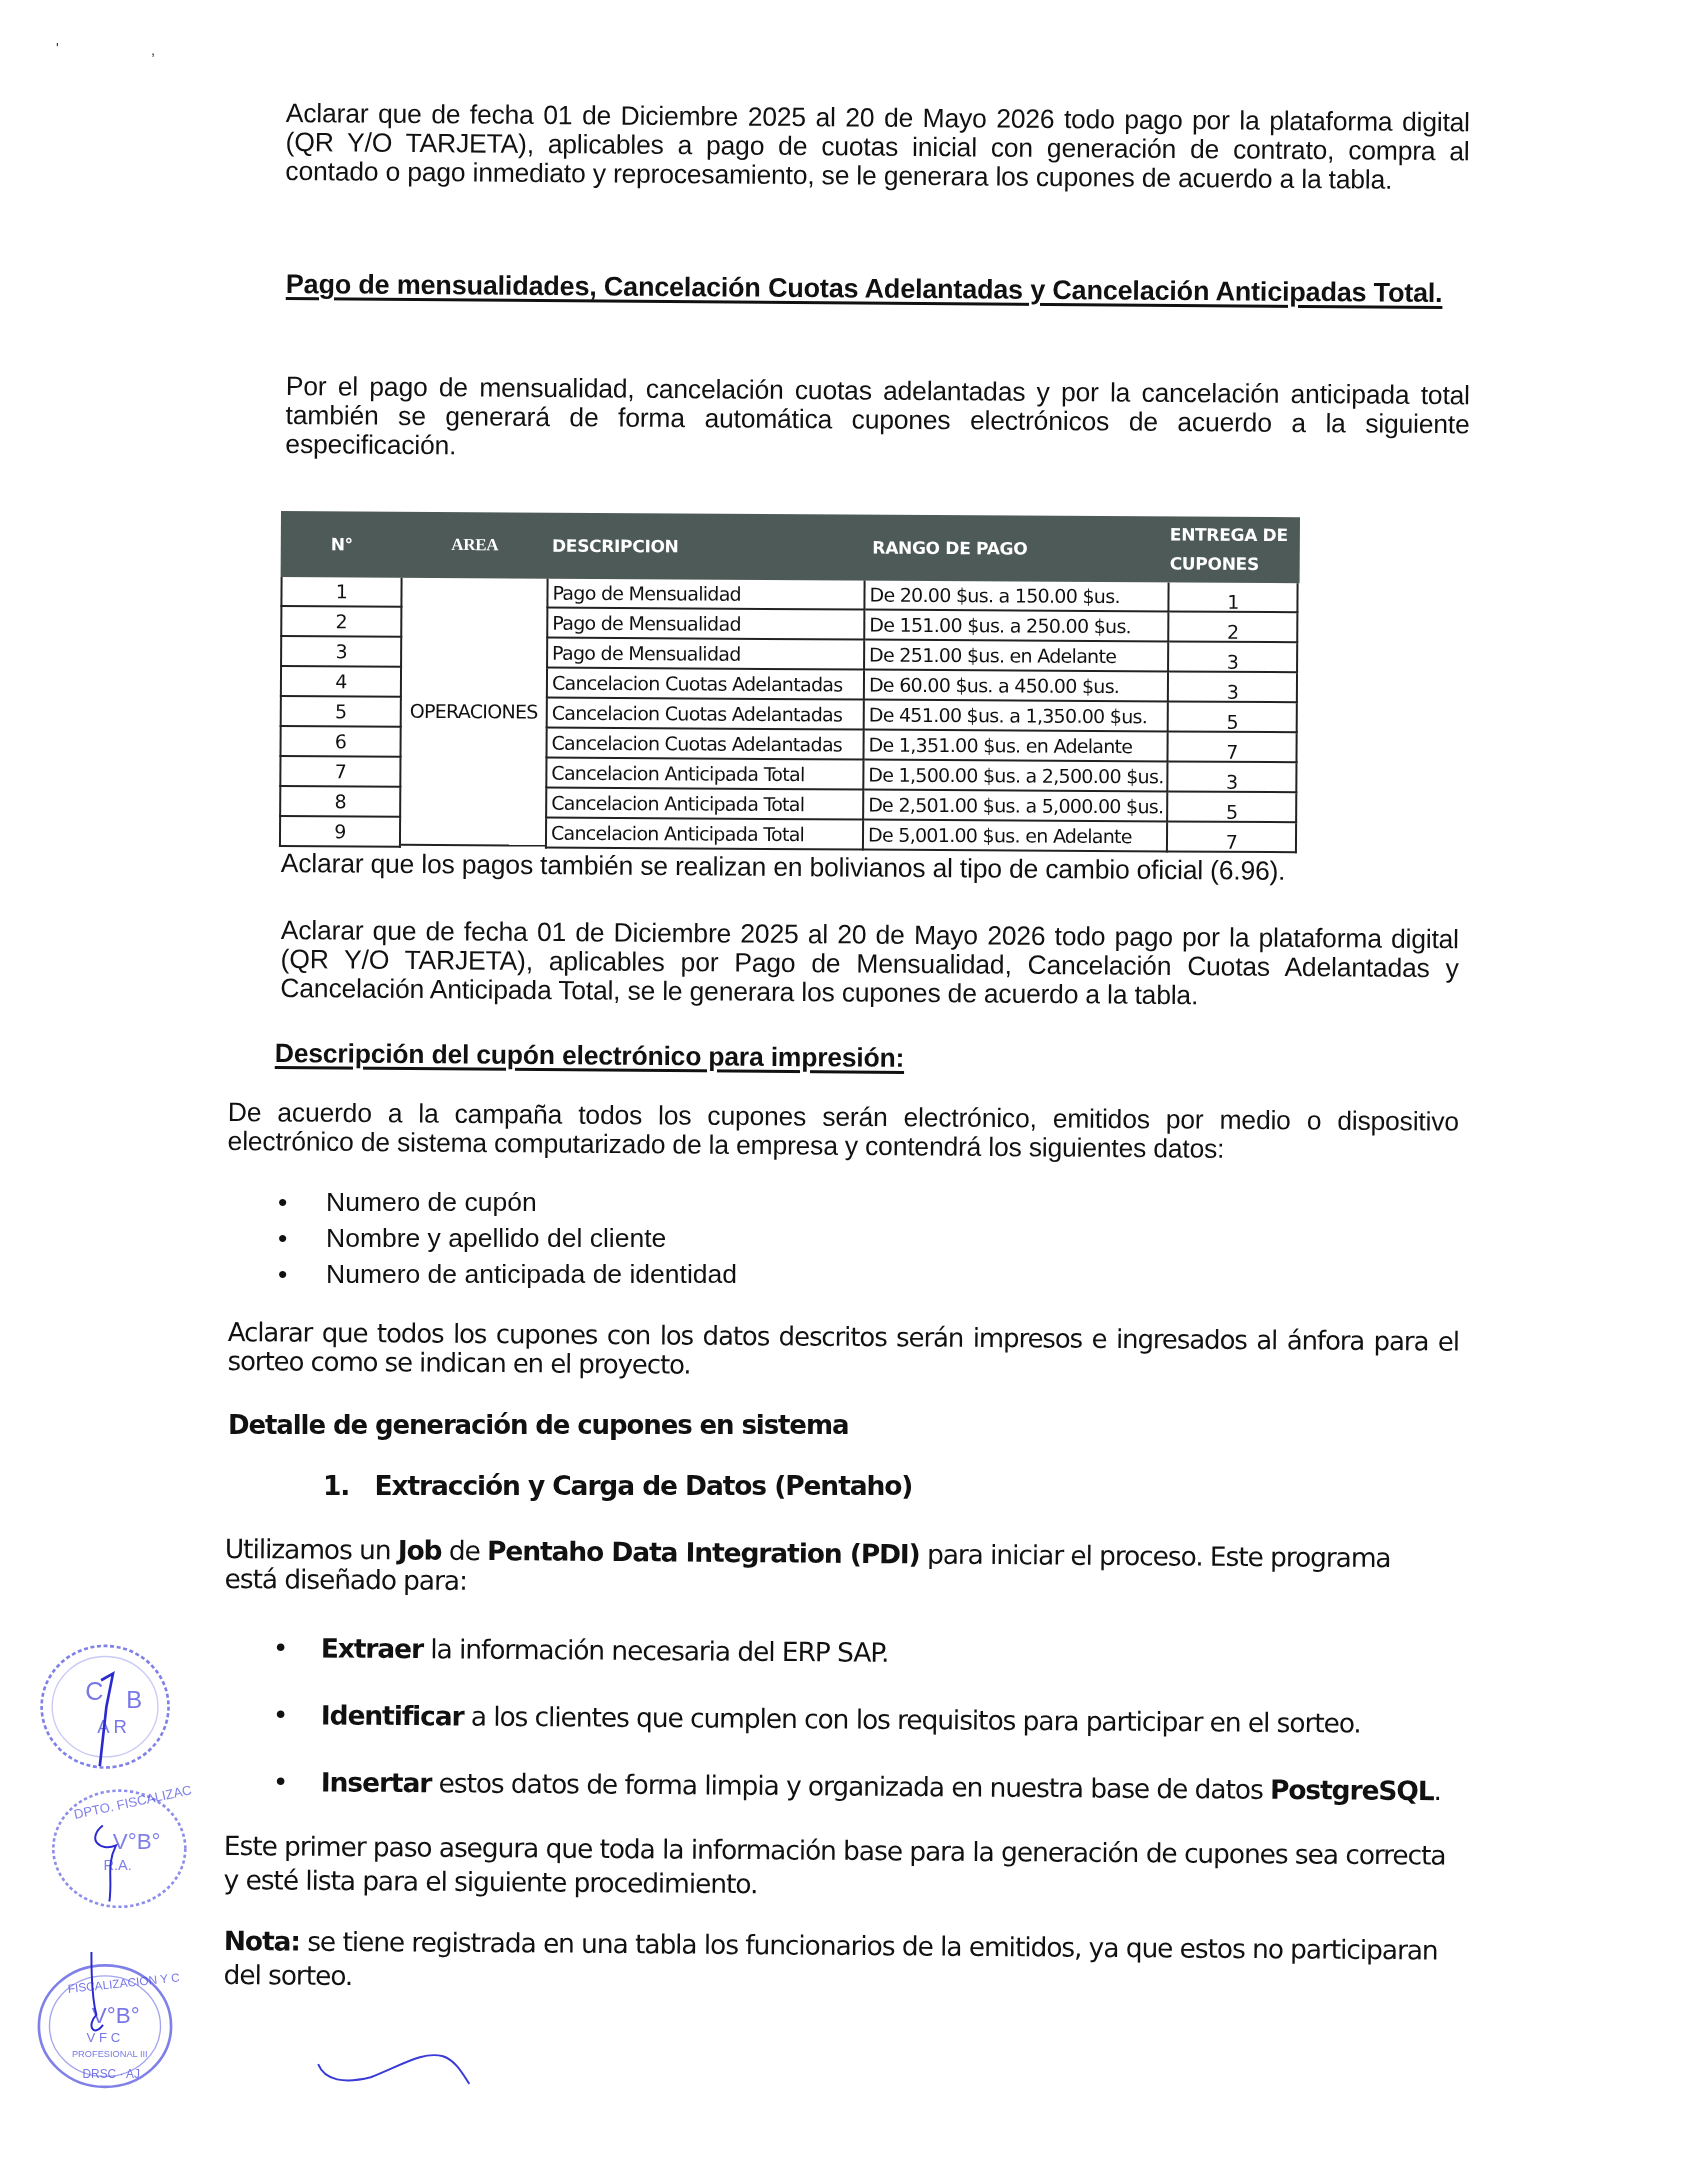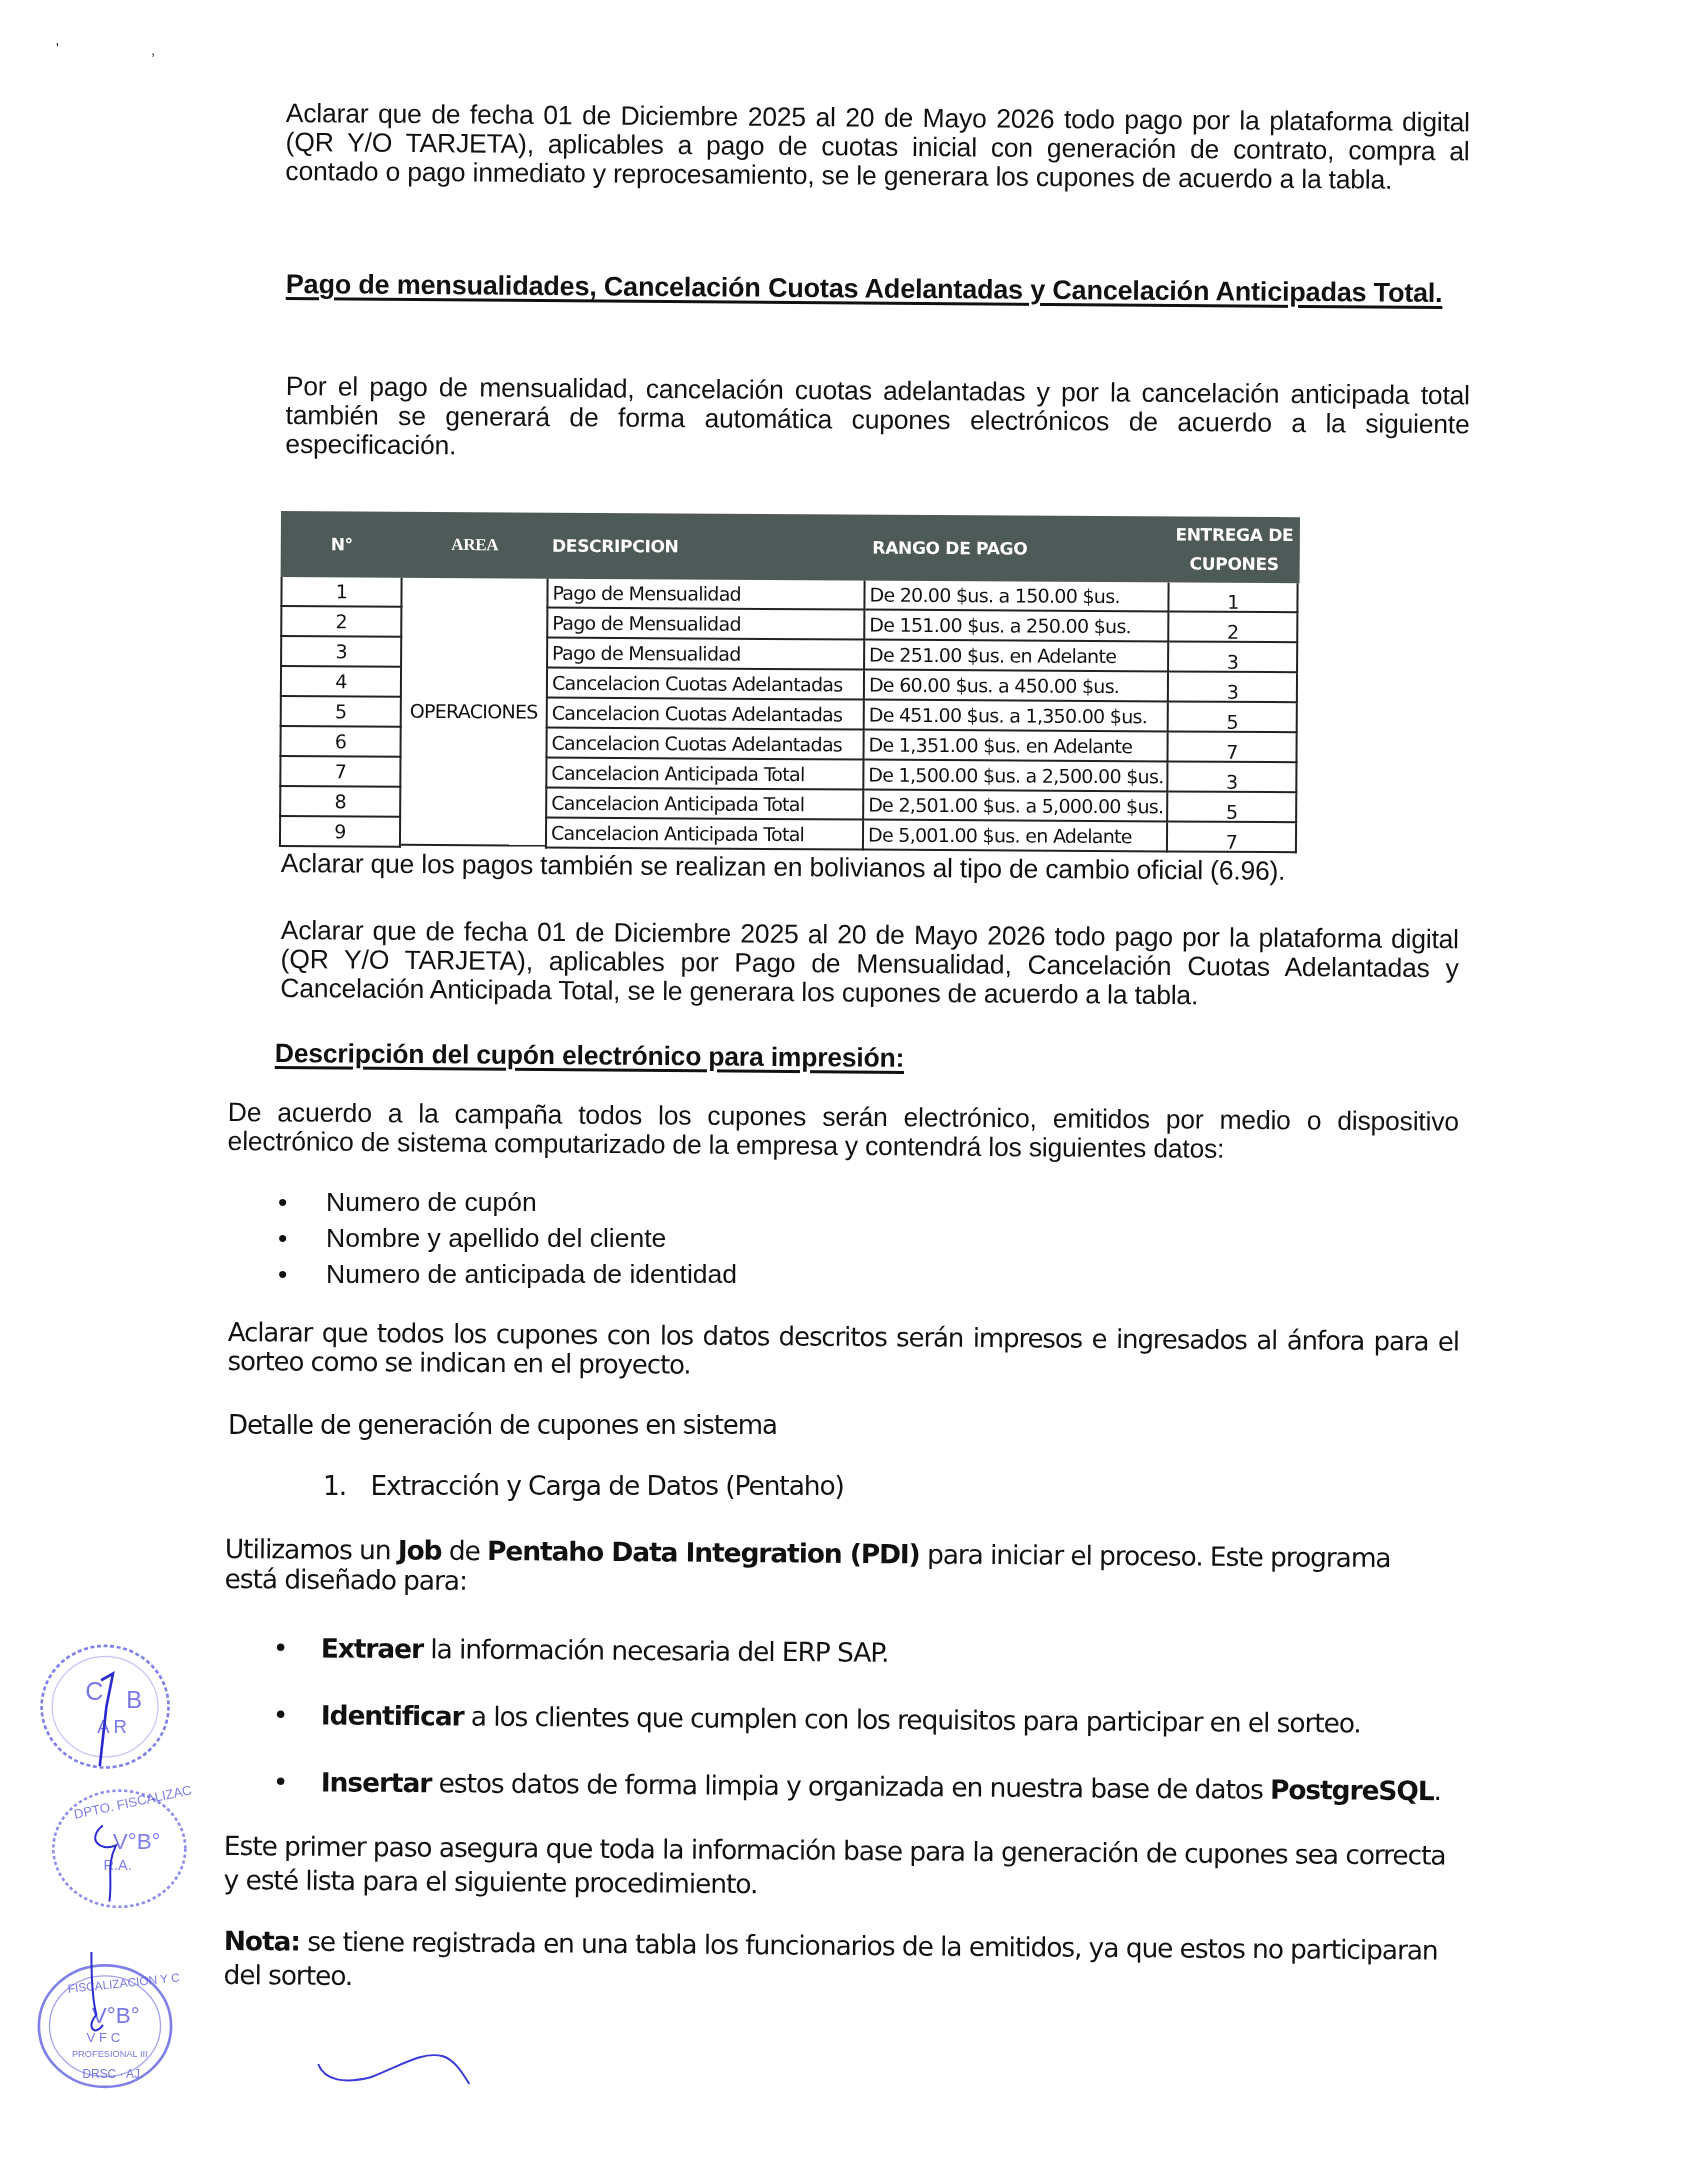--- a/index.html
+++ b/index.html
@@ -2,32 +2,32 @@
 <html style="font-size:10.6px"><head>
 <meta charset="utf-8">
 <style>
   html, body { margin:0; padding:0; background:#ffffff; }
   body { width:1687px; height:2183px; position:relative; overflow:hidden; color:#111; }
   .arial { font-family: "Liberation Sans", sans-serif; }
   .calibri { font-family: "DejaVu Sans", sans-serif; }
   .p { position:absolute; font-size:26.5px; line-height:29px; text-align:justify; letter-spacing:-0.2px; }
   .blk { position:absolute; }
   .h-under { font-weight:bold; text-decoration:underline; text-decoration-thickness:2.6px; text-underline-offset:4px; }
-  .bold { font-weight:normal; }
+  .bold { font-weight:bold; }
   .mark { position:absolute; font-family:"Liberation Sans", sans-serif; font-size:14.6px; color:#333; }
 
   
   .tbl { position:absolute; left:281px; top:511px; width:1019px; transform:rotate(0.35deg); transform-origin:left top; }
   .thead { display:flex; height:66px; background:#4d5a57; color:#fff; font-family:"DejaVu Sans", sans-serif; font-weight:bold; font-size:17px; letter-spacing:-0.3px; }
   .thead div { display:flex; align-items:center; }
   .c1 { width:122px; justify-content:center; }
   .c2 { width:144px; justify-content:center;font-family:Liberation Serif, serif; }
   .c3 { width:319px; padding-left:5.3px; box-sizing:border-box; }
   .c4 { width:304px; padding-left:6.6px; box-sizing:border-box; }
-  .c5 { width:129px; justify-content:center; text-align:center; line-height:29px; }
+  .c5 { width:129px; justify-content:center; line-height:29px; }
   .tbody { position:relative; font-family:"DejaVu Sans", sans-serif; font-size:19px; letter-spacing:-0.7px; color:#111; }
   .trow { display:flex; height:30px; }
   .trow > div { box-sizing:border-box; border-bottom:2px solid #222; display:flex; align-items:center; overflow:hidden; white-space:nowrap; }
   .trow .n { width:122px; justify-content:center; border-left:2px solid #222; border-right:2px solid #222; }
   .trow .a { width:144px; border-bottom:none; }
   .trow .d { width:319px; padding-left:4px; border-left:2px solid #222; border-right:2px solid #222; }
   .trow .r { width:304px; padding-left:4px; border-right:2px solid #222; }
   .trow .q { width:129px; justify-content:center; border-right:2px solid #222; padding-top:9.3px; }
   .area-cell { position:absolute; left:122px; top:0; width:144px; height:268px; border-bottom:2px solid #222; box-sizing:border-box; display:flex; align-items:center; justify-content:center; font-size:19px; letter-spacing:-0.7px; }
 

